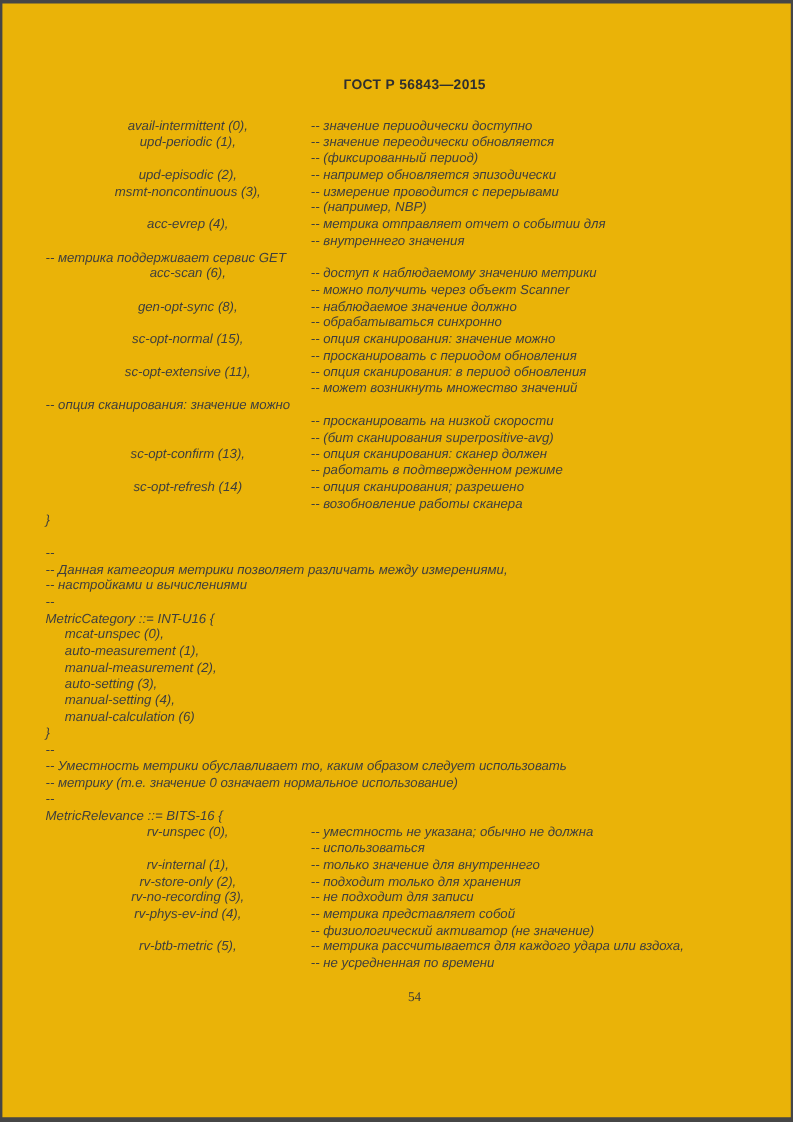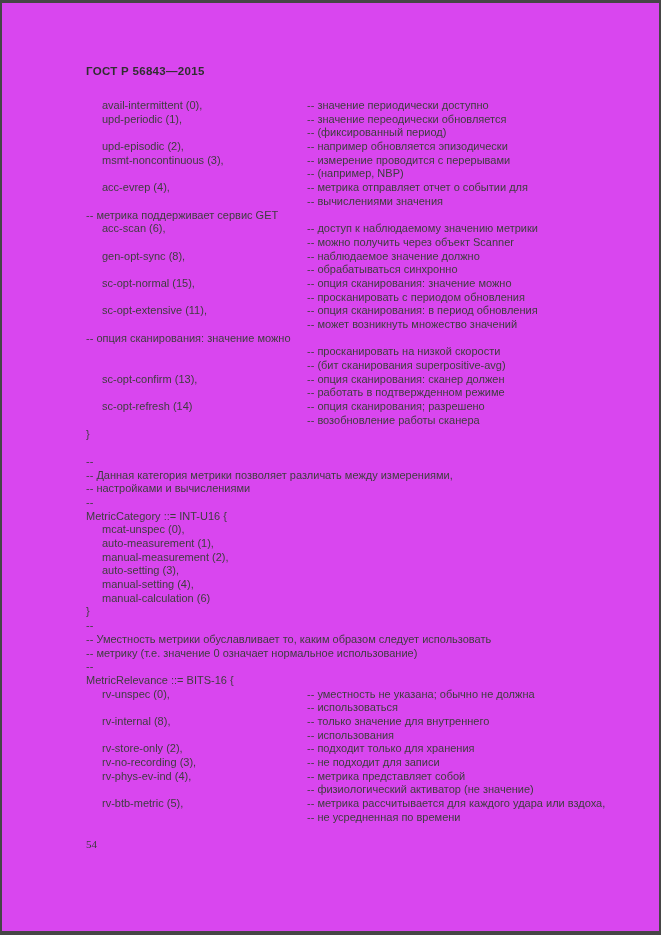--- a/index.html
+++ b/index.html
@@ -1,29 +1,29 @@
 <!DOCTYPE html>
 <html><head>
 <meta charset="utf-8">
 <style>
   html,body{margin:0;padding:0;}
   body{width:661px;height:935px;background:#dcdcdc;}
   .page{
     width:661px;height:935px;box-sizing:border-box;
-    background:#d946ef;
+    background:#eab308;
     border:solid #464646;border-width:3px 2px 4px 2px;
-    padding:62px 6px 0 84px;
+    padding:62px 6px 0 36px;
     font-family:"Liberation Sans","DejaVu Sans",sans-serif;
-    font-size:11px;color:#3e3e3e;overflow:hidden;
+    font-size:11px;color:#3e3e3e;overflow:hidden;text-align:center;
   }
   .doc-header{
     font-weight:bold;font-size:11.5px;color:#2f2f2f;
     letter-spacing:0.3px;height:13px;line-height:13px;margin-bottom:21px;
   }
-  .listing{white-space:nowrap;}
+  .listing{white-space:nowrap;font-style:italic;}
   .row{height:13.7px;line-height:13.7px;display:flex;overflow:visible;}
   .row.f1{padding-left:16px;}
   .cl{flex:0 0 auto;width:221px;box-sizing:border-box;padding-left:16px;}
   .cm{flex:0 0 auto;}
   .page-number{margin-top:14px;height:13.7px;line-height:13.7px;color:#3a3a3a;font-family:Liberation Serif, serif;}
 </style>
 </head>
 <body>
 
 <div class="page">
@@ -53,21 +53,21 @@
       <div class="row s">
         <span class="cl"></span>
         <span class="cm">-- (например, NBP)</span>
       </div>
       <div class="row s">
         <span class="cl">acc-evrep (4),</span>
         <span class="cm">-- метрика отправляет отчет о событии для</span>
       </div>
       <div class="row s">
         <span class="cl"></span>
-        <span class="cm">-- вычислениями значения</span>
+        <span class="cm">-- внутреннего значения</span>
       </div>
       <div class="row s">
         <span class="cm">-- метрика поддерживает сервис GET</span>
       </div>
       <div class="row s">
         <span class="cl">acc-scan (6),</span>
         <span class="cm">-- доступ к наблюдаемому значению метрики</span>
       </div>
       <div class="row s">
         <span class="cl"></span>
@@ -145,26 +145,22 @@
       <div class="row f0">MetricRelevance ::= BITS-16 {</div>
       <div class="row s">
         <span class="cl">rv-unspec (0),</span>
         <span class="cm">-- уместность не указана; обычно не должна</span>
       </div>
       <div class="row s">
         <span class="cl"></span>
         <span class="cm">-- использоваться</span>
       </div>
       <div class="row s">
-        <span class="cl">rv-internal (8),</span>
+        <span class="cl">rv-internal (1),</span>
         <span class="cm">-- только значение для внутреннего</span>
-      </div>
-      <div class="row s">
-        <span class="cl"></span>
-        <span class="cm">-- использования</span>
       </div>
       <div class="row s">
         <span class="cl">rv-store-only (2),</span>
         <span class="cm">-- подходит только для хранения</span>
       </div>
       <div class="row s">
         <span class="cl">rv-no-recording (3),</span>
         <span class="cm">-- не подходит для записи</span>
       </div>
       <div class="row s">

